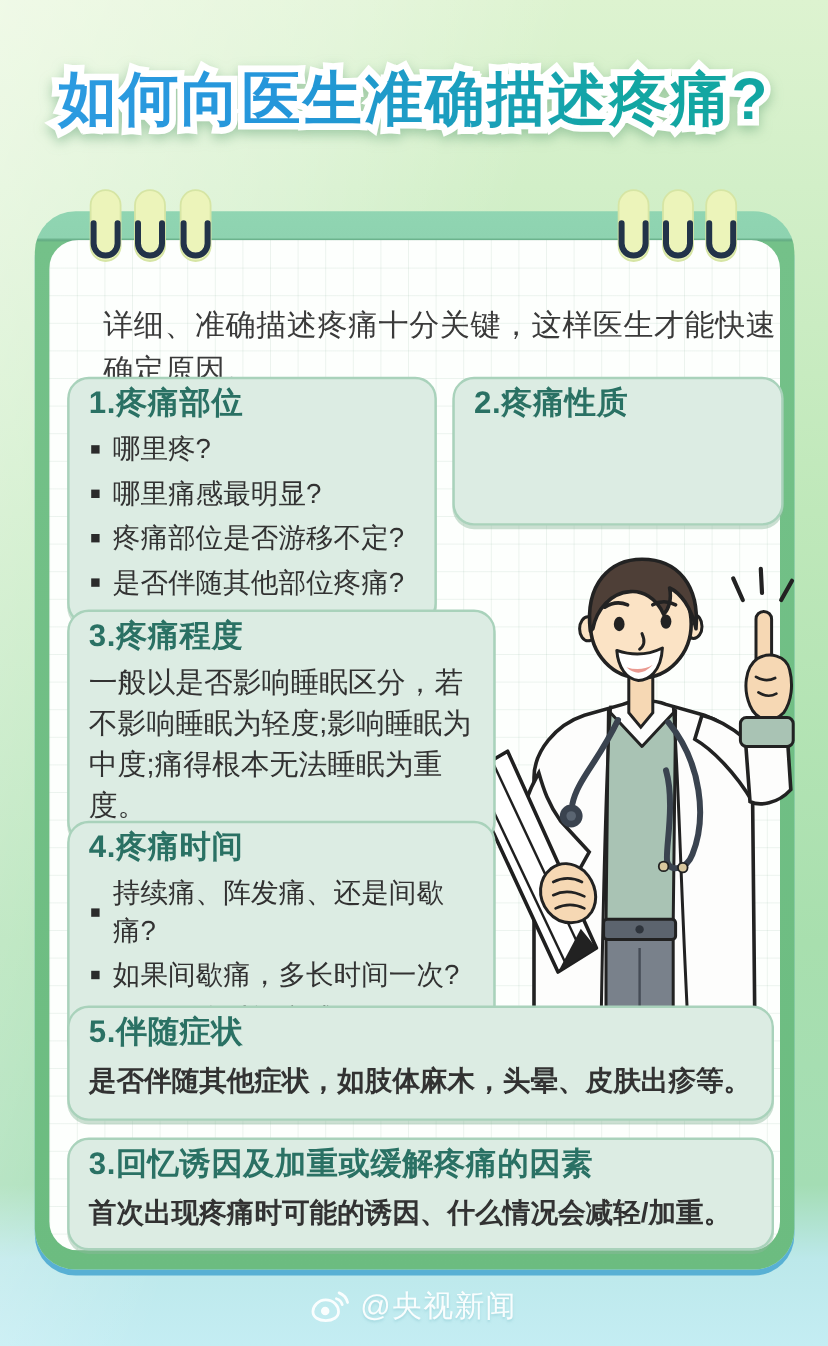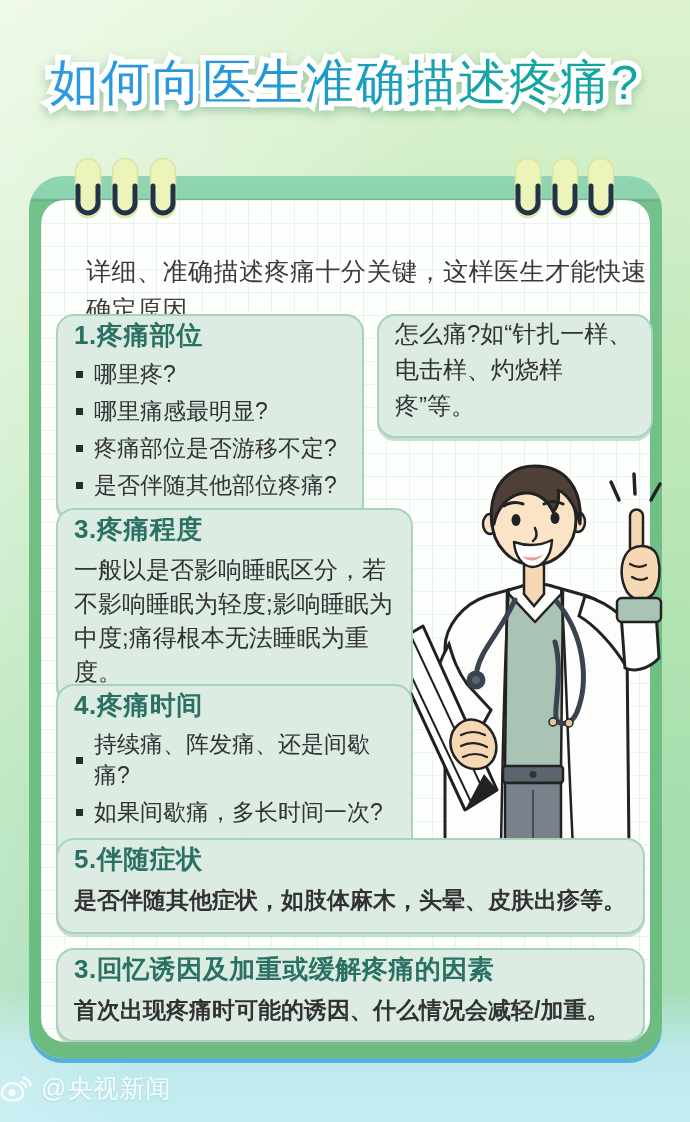--- a/index.html
+++ b/index.html
@@ -12,21 +12,21 @@
   }
   .poster::before{
     content:"";position:absolute;inset:0;
     background:linear-gradient(108deg,rgba(255,255,250,.55) 0%,rgba(255,255,255,.25) 28%,rgba(255,255,255,0) 46%);
     pointer-events:none;
   }
   
   .title-wrap{position:absolute;left:0;top:50px;width:100%;text-align:center;}
   .title-layer{
     position:absolute;left:0;top:0;width:100%;
-    font-size:49px;font-weight:400;letter-spacing:2px;white-space:nowrap;
+    font-size:49px;font-weight:700;letter-spacing:2px;white-space:nowrap;
   }
   .title-outline{
     color:#fff;
     -webkit-text-stroke:11px #ffffff;
     text-shadow:-4px 0 #fff,4px 0 #fff,0 -4px #fff,0 4px #fff,-3px -3px #fff,3px 3px #fff,-3px 3px #fff,3px -3px #fff;
     filter:drop-shadow(0 4px 5px rgba(110,170,125,.55));
   }
   .title-grad{color:#189bc9;}
   @supports ((-webkit-background-clip:text) or (background-clip:text)){
     .title-grad{
@@ -79,21 +79,21 @@
   .b4{left:56px;top:684px;width:357px;min-height:138px;}
   .b5{left:56px;top:838px;width:589px;min-height:96px;z-index:3;}
   .b5 .btext,.b6 .btext{font-size:23px;font-weight:bold;}
   .b6{left:56px;top:948px;width:589px;min-height:90px;z-index:3;}
   .gbox{z-index:2;}
   
   .doctor{position:absolute;left:383px;top:430px;width:308px;height:420px;z-index:2;}
   
   .footer{
     position:absolute;left:0;top:1072px;width:100%;
-    display:flex;align-items:center;gap:9px;
+    display:flex;align-items:center;justify-content:center;gap:9px;
   }
   .footer .credit{
     color:rgba(255,255,255,.92);font-size:25px;letter-spacing:1px;
     text-shadow:0 1px 2px rgba(120,190,200,.4);
   }
 </style>
 </head>
 <body>
 
 <div class="poster">
@@ -194,21 +194,21 @@
 
   <div class="gbox b1">
     <h3>1.疼痛部位</h3>
     <div class="bullet">哪里疼?</div>
     <div class="bullet">哪里痛感最明显?</div>
     <div class="bullet">疼痛部位是否游移不定?</div>
     <div class="bullet">是否伴随其他部位疼痛?</div>
   </div>
 
   <div class="gbox b2">
-    <p class="btext">怎么痛?如“针扎一样、电击样、灼烧样疼”等。</p>
+    <h3>2.疼痛性质</h3>
   </div>
 
   <div class="gbox b3">
     <h3>3.疼痛程度</h3>
     <p class="btext">一般以是否影响睡眠区分，若不影响睡眠为轻度;影响睡眠为中度;痛得根本无法睡眠为重度。</p>
   </div>
 
   <div class="gbox b4">
     <h3>4.疼痛时间</h3>
     <div class="bullet">持续痛、阵发痛、还是间歇痛?</div>

